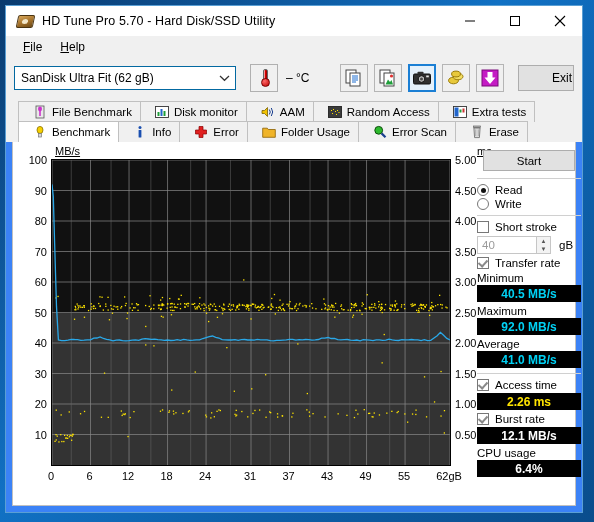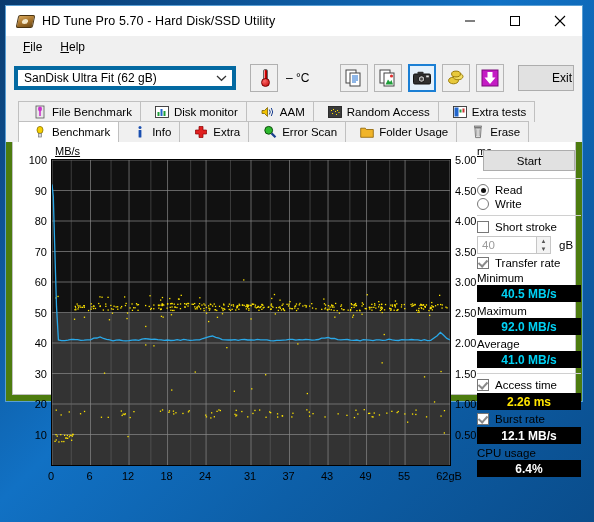--- a/index.html
+++ b/index.html
@@ -1,22 +1,22 @@
 <!DOCTYPE html>
 <html><head>
 <meta charset="utf-8">
 <style>
   html,body{margin:0;padding:0;}
   body{
     width:594px;height:522px;overflow:hidden;
     font-family:"Liberation Sans",sans-serif;
     background:linear-gradient(135deg,#0a3a6e 0%,#1171c4 45%,#0d5fa8 70%,#0a4d8c 100%);
   }
-  #app{position:absolute;left:5px;top:5px;width:578px;height:397px;
-    background:#4d7c0f;border:1px solid #5a9fd4;box-sizing:border-box;
+  #app{position:absolute;left:5px;top:5px;width:578px;height:508px;
+    background:#3b82f6;border:1px solid #5a9fd4;box-sizing:border-box;
     display:flex;flex-direction:column;}
 
   
   .titlebar{height:30px;background:#ffffff;display:flex;align-items:center;flex:0 0 auto;}
   .tb-icon{width:18px;height:18px;margin-left:10px;margin-right:8px;position:relative;}
   .tb-icon .disk{position:absolute;left:1px;top:3px;width:15px;height:11px;
     background:linear-gradient(160deg,#d8a85c 0%,#a8742c 50%,#6d4a17 100%);
     transform:skewX(-12deg);border-radius:2px;border:1px solid #4a3310;}
   .tb-icon .disk:after{content:"";position:absolute;left:4px;top:3px;width:6px;height:5px;
     background:#f2e6c8;border-radius:50%;}
@@ -28,21 +28,21 @@
 
   
   .menubar{height:22px;background:#f0f0f0;display:flex;align-items:center;
     padding-left:8px;flex:0 0 auto;}
   .menuitem{font-size:12px;color:#000;padding:2px 9px;}
   .menuitem u{text-decoration:underline;}
 
   
   .toolbar{height:40px;background:#f0f0f0;display:flex;align-items:center;
     padding:0 8px;flex:0 0 auto;}
-  .combo{width:222px;height:24px;background:#fff;border:4px solid #0369a1;
+  .combo{width:222px;height:24px;background:#fff;border:1px solid #0369a1;
     display:flex;align-items:center;box-sizing:border-box;}
   .combo .lbl{flex:1;font-size:12px;color:#000;padding-left:6px;white-space:nowrap;}
   .combo .arw{width:22px;display:flex;align-items:center;justify-content:center;}
   .thermo-box{width:26px;height:26px;border:1px solid #b0b0b0;background:#f0f0f0;
     margin-left:14px;display:flex;align-items:center;justify-content:center;}
   .thermo{position:relative;width:7px;height:18px;}
   .thermo .stem{position:absolute;left:2px;top:0;width:3px;height:12px;
     background:linear-gradient(90deg,#fff,#e30000 40%,#8b0000);border:1px solid #666;border-radius:2px;}
   .thermo .bulb{position:absolute;left:0px;bottom:0;width:7px;height:7px;border-radius:50%;
     background:radial-gradient(circle at 35% 30%,#ff6b6b,#c00000);border:1px solid #700;}
@@ -294,38 +294,38 @@
             </svg>
         </span>
         <span>Info</span>
       </div>
       <div class="tab">
         <span class="ico">
           <svg width="14" height="14" viewBox="0 0 14 14">
               <polygon points="5,1.5 9,1.5 9,5 12.5,5 12.5,9 9,9 9,12.5 5,12.5 5,9 1.5,9 1.5,5 5,5" fill="#e02020" stroke="#8a0000" stroke-width="0.7"></polygon>
             </svg>
         </span>
-        <span>Extra</span>
+        <span>Error</span>
+      </div>
+      <div class="tab">
+        <span class="ico">
+          <svg width="14" height="14" viewBox="0 0 14 14">
+              <path d="M0.7 3.2 h4.6 l1 1.3 h7 v7.8 h-12.6 z" fill="#f0b429" stroke="#8a6000" stroke-width="0.8"></path>
+            </svg>
+        </span>
+        <span>Folder Usage</span>
       </div>
       <div class="tab">
         <span class="ico">
           <svg width="14" height="14" viewBox="0 0 14 14">
               <circle cx="5.7" cy="5.3" r="3.9" fill="#2dba2d" stroke="#0d4d0d" stroke-width="1"></circle>
               <line x1="8.6" y1="8.4" x2="12.5" y2="12.3" stroke="#1a3f8f" stroke-width="2.2"></line>
             </svg>
         </span>
         <span>Error Scan</span>
-      </div>
-      <div class="tab">
-        <span class="ico">
-          <svg width="14" height="14" viewBox="0 0 14 14">
-              <path d="M0.7 3.2 h4.6 l1 1.3 h7 v7.8 h-12.6 z" fill="#f0b429" stroke="#8a6000" stroke-width="0.8"></path>
-            </svg>
-        </span>
-        <span>Folder Usage</span>
       </div>
       <div class="tab">
         <span class="ico">
           <svg width="14" height="14" viewBox="0 0 14 14">
               <rect x="3.6" y="1" width="6.8" height="1.6" fill="#b9b9b9" stroke="#666" stroke-width="0.7"></rect>
               <path d="M3.9 3 h6.2 l-0.7 9.6 h-4.8 z" fill="#dcdcdc" stroke="#666" stroke-width="0.8"></path>
               <line x1="5.7" y1="4.4" x2="5.7" y2="11" stroke="#999" stroke-width="0.7"></line>
               <line x1="8.3" y1="4.4" x2="8.3" y2="11" stroke="#999" stroke-width="0.7"></line>
             </svg>
         </span>

